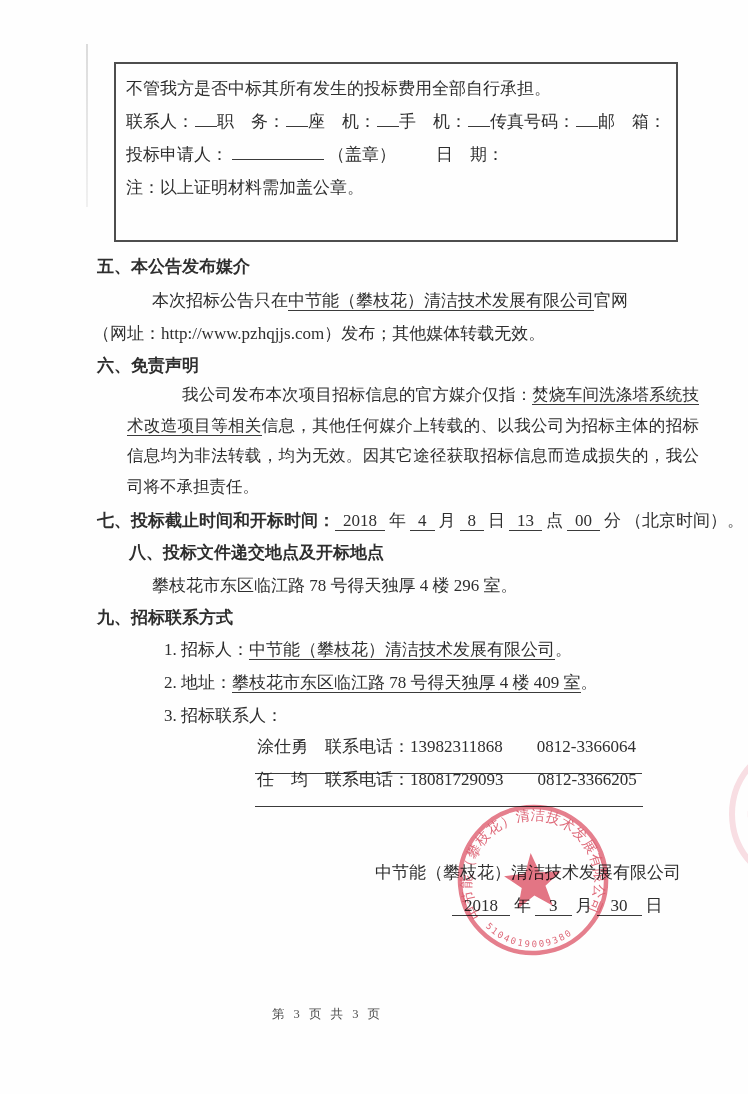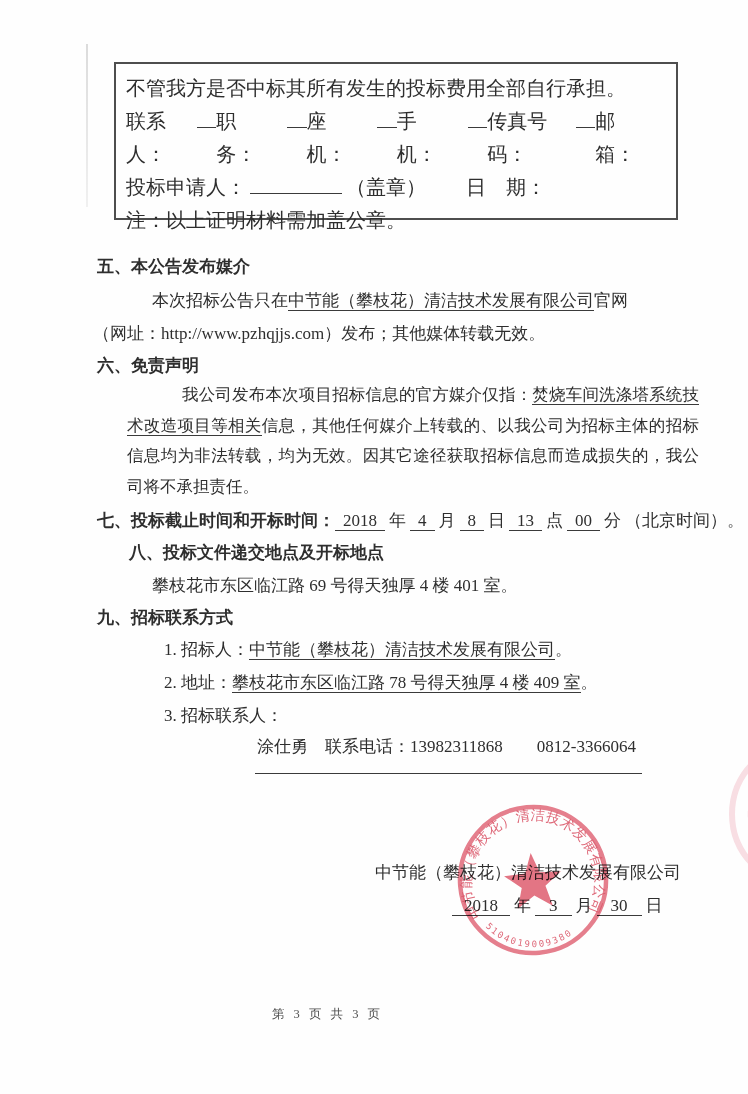--- a/index.html
+++ b/index.html
@@ -7,23 +7,23 @@
     width:748px;height:1094px;overflow:hidden;background:#fbfbfa;
     font-family:"Liberation Serif","DejaVu Serif",serif;color:#2e2e2e;
     position:relative;
   }
   .page{position:absolute;inset:0;background:#fefefe;}
   .abs{position:absolute;}
   .scan-line{left:86px;top:44px;width:2px;height:163px;
     background:linear-gradient(#c9c9c9,#e9e9e9);opacity:.65;}
 
   
-  .notice-box{left:114px;top:62px;width:564px;height:158px;
+  .notice-box{left:114px;top:62px;width:564px;height:180px;
     border:2px solid #4e4e4e;box-sizing:border-box;padding:8px 10px 0 10px;
-    font-size:20px;line-height:33px;}
+    font-size:17px;line-height:33px;}
   .box-row{display:flex;align-items:baseline;justify-content:space-between;font-family:Liberation Serif, serif;}
   .blank{display:inline-block;border-bottom:1.5px solid #3a3a3a;height:14px;
     vertical-align:baseline;}
   .blank.w22{width:22px;}
   .blank.w92{width:92px;margin:0 4px;}
   .gap40{display:inline-block;width:40px;}
 
   .txt{font-size:17px;line-height:30px;white-space:nowrap;}
   .heading{font-weight:bold;}
   .ul{border-bottom:1.5px solid #3a3a3a;}
@@ -79,31 +79,32 @@
   <div class="abs txt heading" style="left:97px;top:351px;">六、免责声明</div>
   <div class="abs para" style="left:95px;top:380px;width:572px;text-indent:55px;margin-left:32px;">
     <span>我公司发布本次项目招标信息的官方媒介仅指：</span><span class="ul">焚烧车间洗涤塔系统技术改造项目等相关</span><span>信息，其他任何媒介上转载的、以我公司为招标主体的招标信息均为非法转载，均为无效。因其它途径获取招标信息而造成损失的，我公司将不承担责任。</span>
   </div>
 
   <div class="abs txt" style="left:97px;top:506px;">
     <span class="heading">七、投标截止时间和开标时间：</span><span class="fill num">2018</span><span class="unit">年</span><span class="fill num">4</span><span class="unit">月</span><span class="fill num">8</span><span class="unit">日</span><span class="fill num">13</span><span class="unit">点</span><span class="fill num">00</span><span class="unit">分</span><span>（北京时间）。</span>
   </div>
 
   <div class="abs txt heading" style="left:97px;top:538px;margin-left:32px;">八、投标文件递交地点及开标地点</div>
-  <div class="abs txt" style="left:152px;top:571px;">攀枝花市东区临江路 69 号得天独厚 4 楼 401 室。</div>
+  <div class="abs txt" style="left:152px;top:571px;">攀枝花市东区临江路 78 号得天独厚 4 楼 296 室。</div>
 
   <div class="abs txt heading" style="left:97px;top:603px;">九、招标联系方式</div>
   <div class="abs txt" style="left:164px;top:635px;">
     <span>1. 招标人：</span><span class="ul">中节能（攀枝花）清洁技术发展有限公司</span><span>。</span>
   </div>
   <div class="abs txt" style="left:164px;top:668px;">
     <span>2. 地址：</span><span class="ul">攀枝花市东区临江路 78 号得天独厚 4 楼 409 室</span><span>。</span>
   </div>
   <div class="abs txt" style="left:164px;top:701px;">3. 招标联系人：</div>
   <div class="abs txt contact-row" style="left:255px;top:732px;">涂仕勇　联系电话：13982311868　　0812-3366064</div>
+  <div class="abs txt contact-row" style="left:255px;top:765px;">任　均　联系电话：18081729093　　0812-3366205</div>
 
   <div class="abs txt" style="left:375px;top:858px;">中节能（攀枝花）清洁技术发展有限公司</div>
   <div class="abs txt" style="left:452px;top:891px;">
     <span class="fill num" style="padding:0 12px;">2018</span><span class="unit">年</span><span class="fill num" style="padding:0 14px;">3</span><span class="unit">月</span><span class="fill num" style="padding:0 14px;">30</span><span class="unit">日</span>
   </div>
 
   <svg class="abs stamp" viewBox="0 0 172 172">
     <defs>
       <path id="arcTop" d="M 31.3,117 A 62,62 0 1 1 140.7,117" fill="none"></path>
       <path id="arcBottom" d="M 34.4,128.4 A 66,66 0 0 0 137.6,128.4" fill="none"></path>

